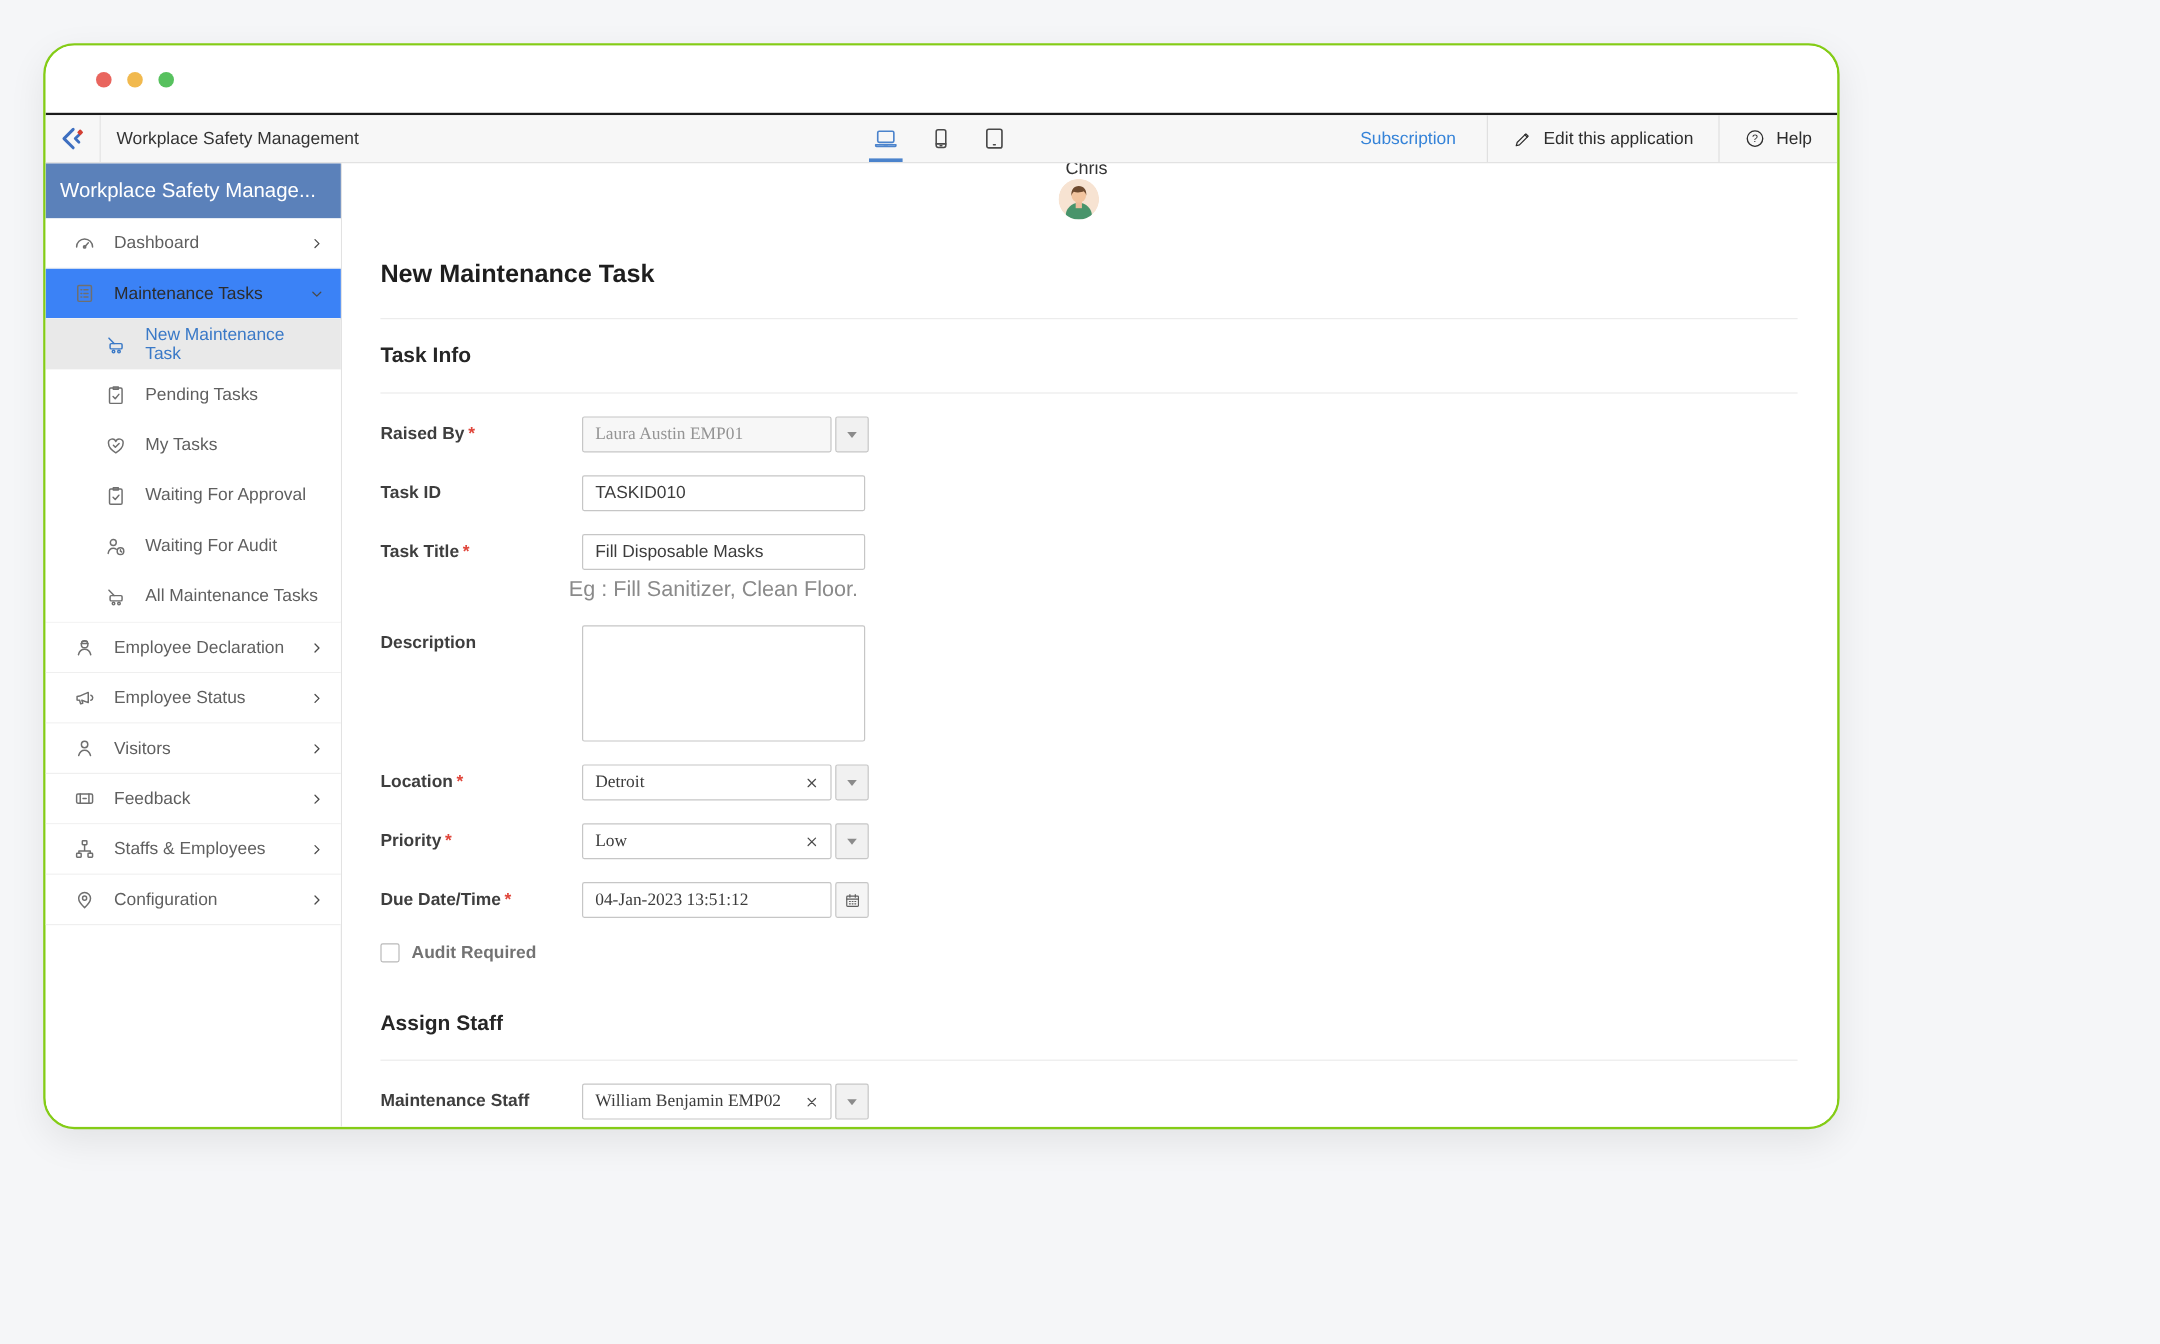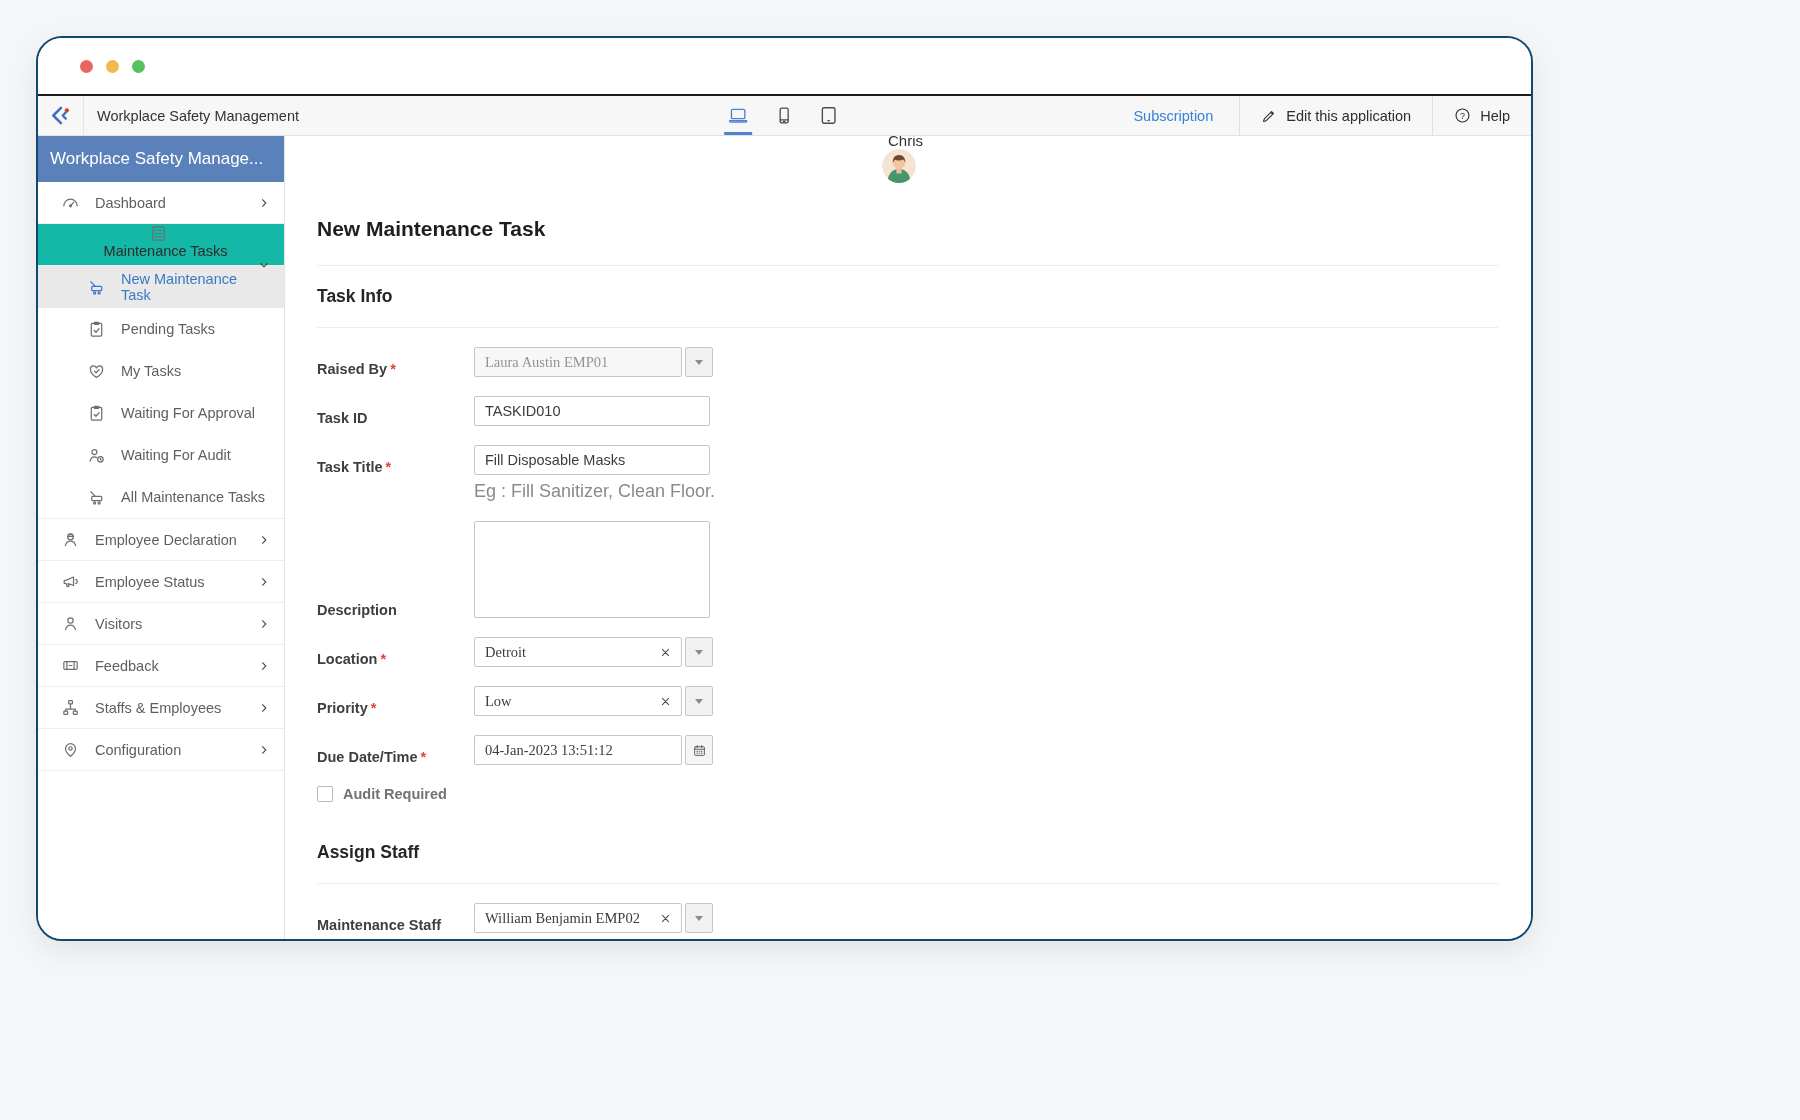--- a/index.html
+++ b/index.html
@@ -1,20 +1,20 @@
 <!DOCTYPE html>
 <html><head>
 <meta charset="utf-8">
 <style>
   * { margin:0; padding:0; box-sizing:border-box; }
   html,body { width:1800px; height:1120px; }
   body { background:#f5f6f8; font-family:"Liberation Sans","DejaVu Sans",sans-serif; color:#3c3c3c; }
   .window {
     position:absolute; left:36px; top:36px; width:1497px; height:905px;
-    background:#fff; border:2px solid #0c4a6e; border-radius:26px; overflow:hidden;
+    background:#fff; border:2px solid #84cc16; border-radius:26px; overflow:hidden;
     box-shadow:0 10px 30px rgba(0,0,0,.08);
   }
   
   .titlebar { height:58px; background:#fff; display:flex; align-items:center; padding-left:42px; gap:13px; border-bottom:2px solid #1b1b1b; }
   .dot { width:13px; height:13px; border-radius:50%; display:inline-block; }
   .dot.red{background:#e9655e;} .dot.yellow{background:#f1b94e;} .dot.green{background:#57c15e;}
   
   .topbar { position:relative; height:40px; background:#f7f7f7; border-bottom:1px solid #e2e2e2; display:flex; align-items:stretch; font-size:14.5px; }
   .logo-cell { width:46px; display:flex; align-items:center; justify-content:center; border-right:1px solid #e4e4e4; cursor:pointer; }
   .app-title { display:flex; align-items:center; padding-left:13px; color:#333; }
@@ -25,35 +25,35 @@
   .tb-link { display:flex; align-items:center; padding:0 26px; color:#3583d8; cursor:pointer; }
   .tb-sep { width:1px; background:#e0e0e0; }
   .tb-btn { display:flex; align-items:center; gap:9px; padding:0 21px; color:#2d2d2d; cursor:pointer; background:none; border:none; font:inherit; }
   
   .body-row { display:flex; height:803px; }
   .sidebar { width:247px; flex:none; background:#fff; border-right:1px solid #e2e2e2; }
   .sidebar-title { height:46px; background:#5b81ba; color:#fff; font-size:17px; display:flex; align-items:center; padding:0 12px; white-space:nowrap; overflow:hidden; }
   .nav-item { height:42px; display:flex; align-items:center; padding:0 14px 0 23px; font-size:14.5px; color:#5f5f5f; cursor:pointer; border-bottom:1px solid #efefef; background:#fff; }
   .nav-item .nav-ic { width:19px; height:19px; margin-right:15px; color:#6f6f6f; flex:none; display:flex; }
   .nav-item .nav-chev { margin-left:auto; color:#4a4a4a; display:flex; }
-  .nav-item.expanded { background:#14b8a6; color:#2c2c2c;flex-direction:column; }
+  .nav-item.expanded { background:#3b82f6; color:#2c2c2c; }
   .nav-item.sub { padding-left:49px; border-bottom:none; }
   .subgroup { border-bottom:1px solid #efefef; }
   .nav-item.sub.selected { background:#e9e9e9; color:#3a79c7; }
   .nav-item.sub.selected .nav-ic { color:#3a79c7; }
   
   .main { flex:1; background:#fff; display:flex; flex-direction:column; }
   .main-header { height:47px; display:flex; align-items:center; justify-content:flex-end; padding-right:19px; gap:0;flex-direction:column; }
   .bell { color:#3f3f3f; display:flex; cursor:pointer; }
   .username { margin-left:27px; margin-right:13px; font-size:15px; color:#333; cursor:pointer; }
   .avatar { width:34px; height:34px; border-radius:50%; overflow:hidden; flex:none; cursor:pointer; }
   .content { padding:0 33px 0 32px; }
   .page-title { font-size:21px; font-weight:600; color:#1e1e1e; padding:34px 0 24px 0; border-bottom:1px solid #ececec; }
   .section-head { margin-top:20px; padding-bottom:20px; border-bottom:1px solid #ececec; font-size:17.5px; font-weight:700; color:#262626; }
-  .frow { display:flex; align-items:flex-end; margin-top:19px; }
+  .frow { display:flex; align-items:flex-start; margin-top:19px;gap:11px; }
   .flabel { width:157px; flex:none; padding-top:7px; font-size:14.5px; font-weight:700; color:#3e3e3e; }
   .req { color:#e0453a; margin-left:3px; font-weight:700; }
   .txt-input { width:236px; height:30px; border:1px solid #c6c6c6; background:#fff; font:inherit; font-size:14.5px; color:#3c3c3c; padding:0 10px; border-radius:2px; }
   textarea.txt-input { width:236px; height:97px; resize:none; padding-top:6px; }
   .combo { display:flex; }
   .combo-box { width:208px; height:30px; border:1px solid #c6c6c6; border-radius:2px; background:#fff; display:flex; align-items:center; padding:0 8px 0 10px; font-size:14.5px; color:#3c3c3c; }
   .combo-box .val { flex:1; white-space:nowrap; overflow:hidden;font-family:Liberation Serif, serif; }
   .clear-x { display:flex; align-items:center; color:#4c4c4c; cursor:pointer; background:none; border:none; padding:2px; }
   .arrow-btn { width:28px; height:30px; margin-left:3px; border:1px solid #c6c6c6; border-radius:2px; background:#f1f1f1; display:flex; align-items:center; justify-content:center; cursor:pointer; }
   .tri-down { width:0; height:0; border-left:4.5px solid transparent; border-right:4.5px solid transparent; border-top:5.5px solid #8b8b8b; }

